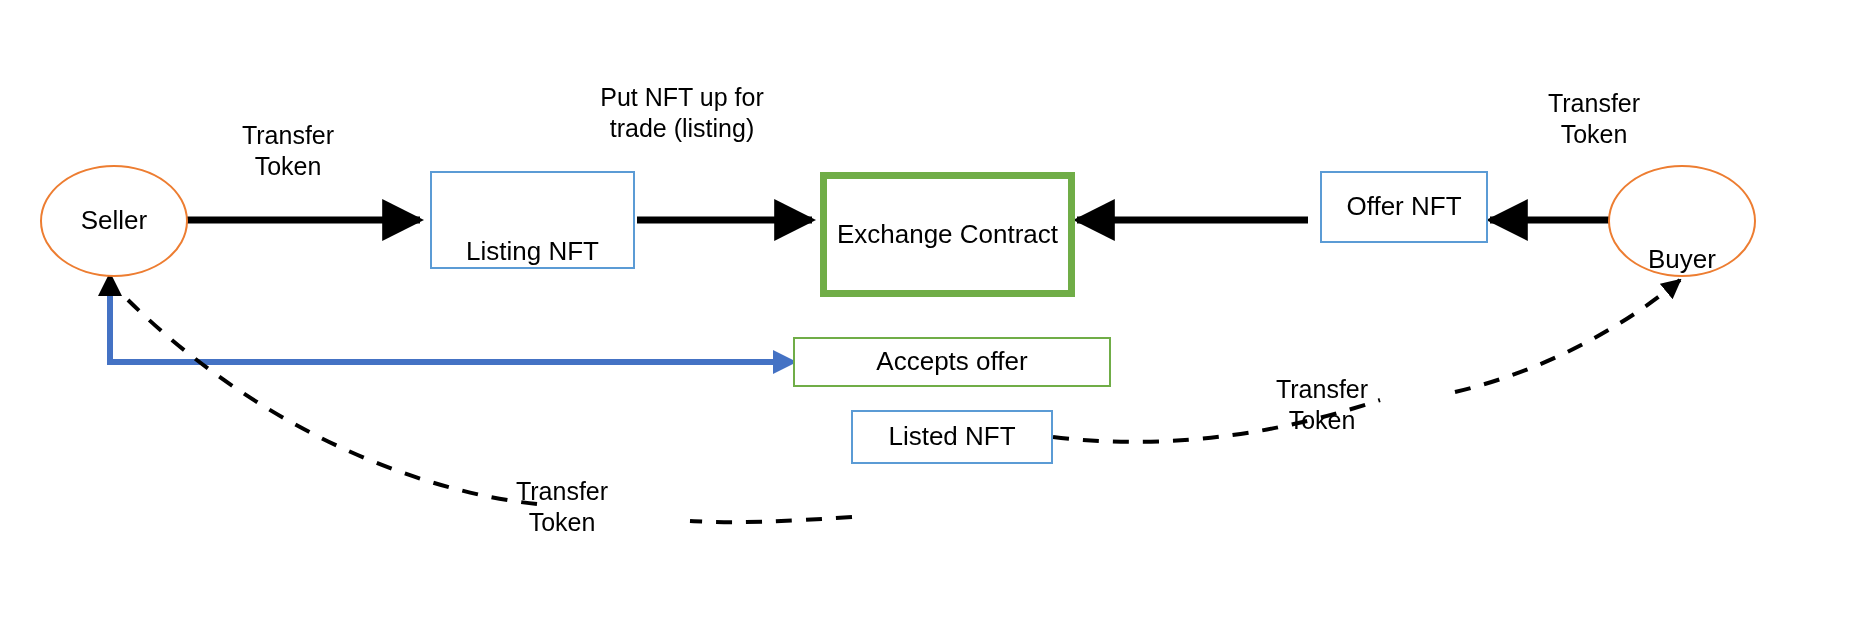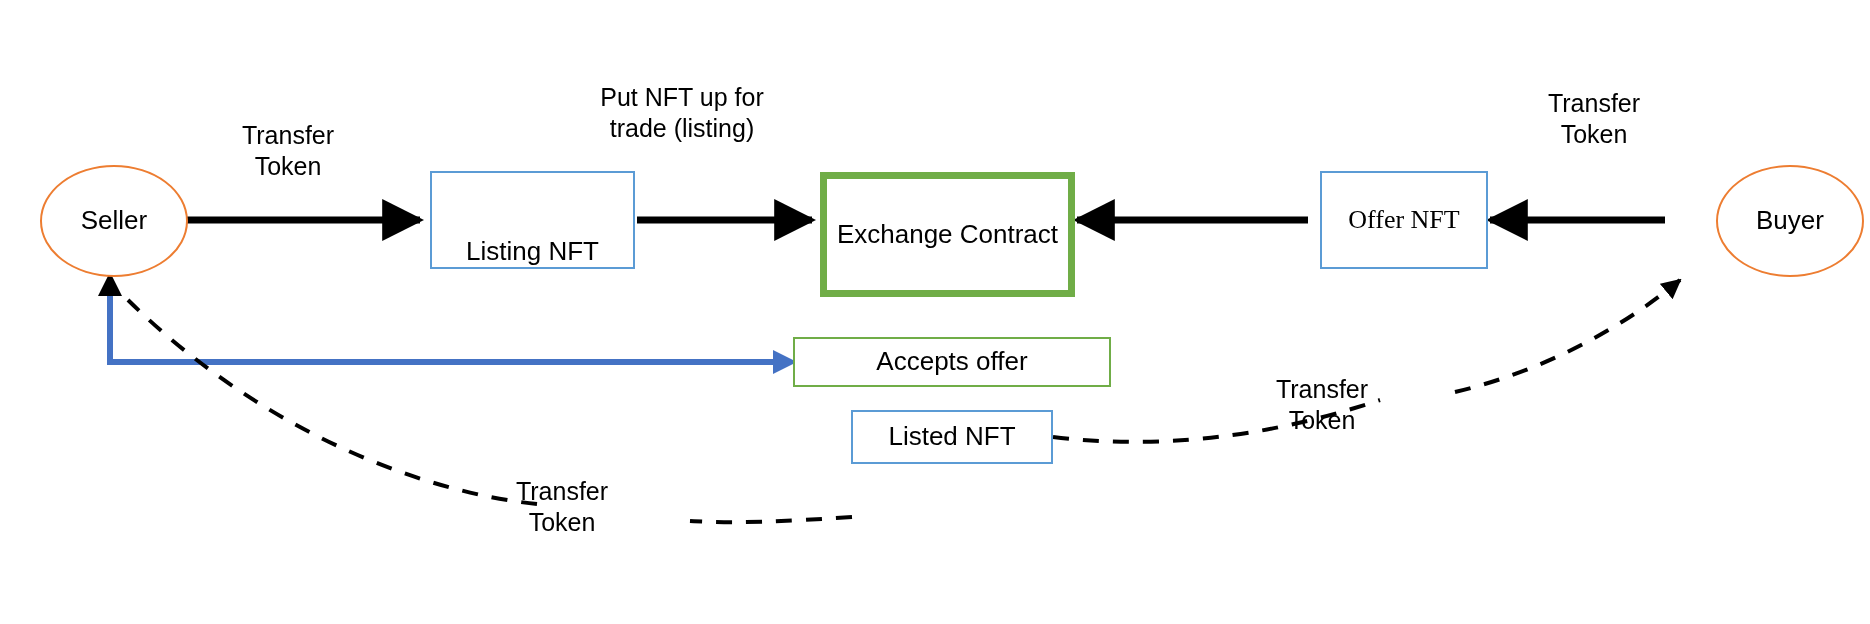--- a/index.html
+++ b/index.html
@@ -105,25 +105,25 @@
   </div>
 
   <div class="node box-blue" style="left:430px; top:171px; width:205px; height:98px;align-items:flex-end;">
     <span>Listing NFT</span>
   </div>
 
   <div class="node box-green-thick" style="left:820px; top:172px; width:255px; height:125px;">
     <span>Exchange Contract</span>
   </div>
 
-  <div class="node box-blue" style="left:1320px; top:171px; width:168px; height:98px;font-family:Liberation Serif, serif;">
+  <div class="node box-blue" style="left:1320px; top:171px; width:168px; height:72px;">
     <span>Offer NFT</span>
   </div>
 
-  <div class="node actor" style="left:1716px; top:165px; width:148px; height:112px;">
+  <div class="node actor" style="left:1608px; top:165px; width:148px; height:112px;align-items:flex-end;">
     <span>Buyer</span>
   </div>
 
   <div class="node box-green-thin" style="left:793px; top:337px; width:318px; height:50px;">
     <span>Accepts offer</span>
   </div>
 
   <div class="node box-blue" style="left:851px; top:410px; width:202px; height:54px;">
     <span>Listed NFT</span>
   </div>

